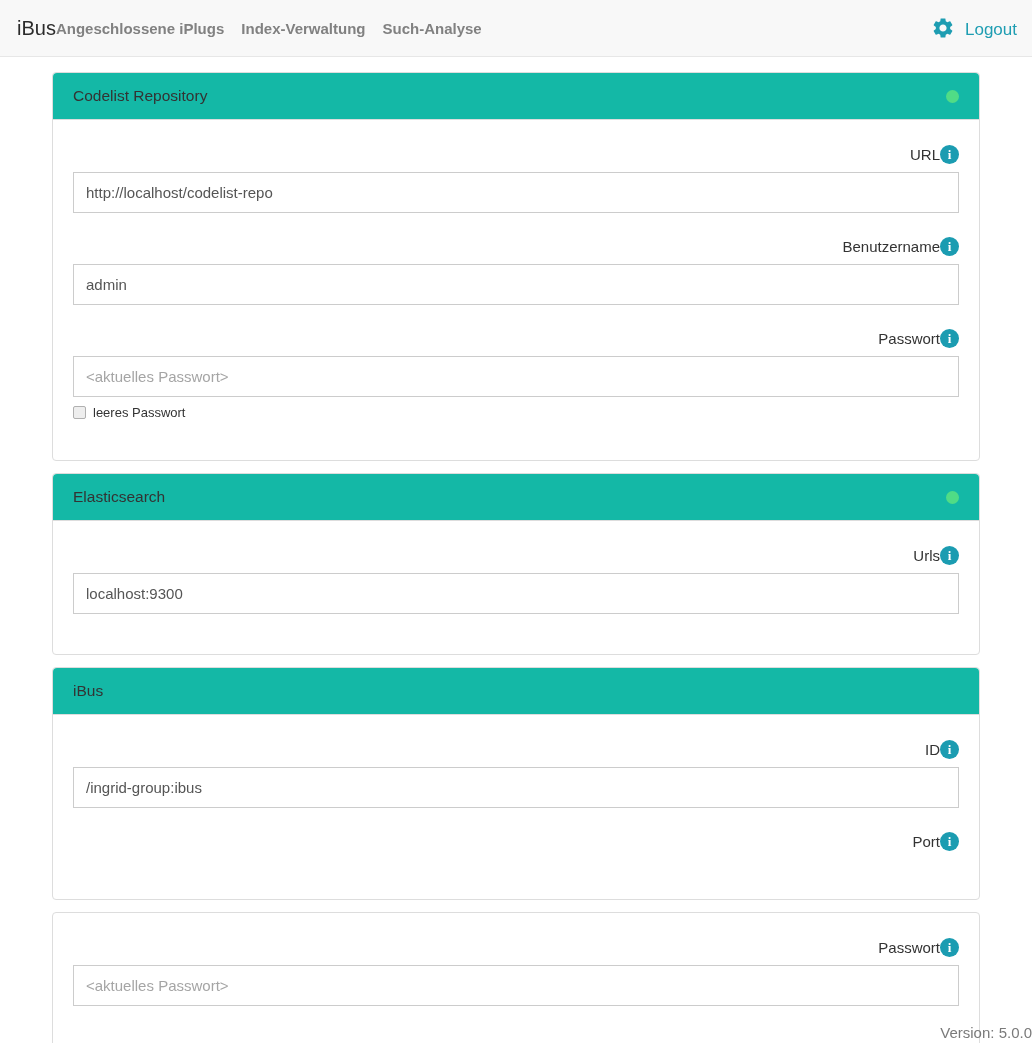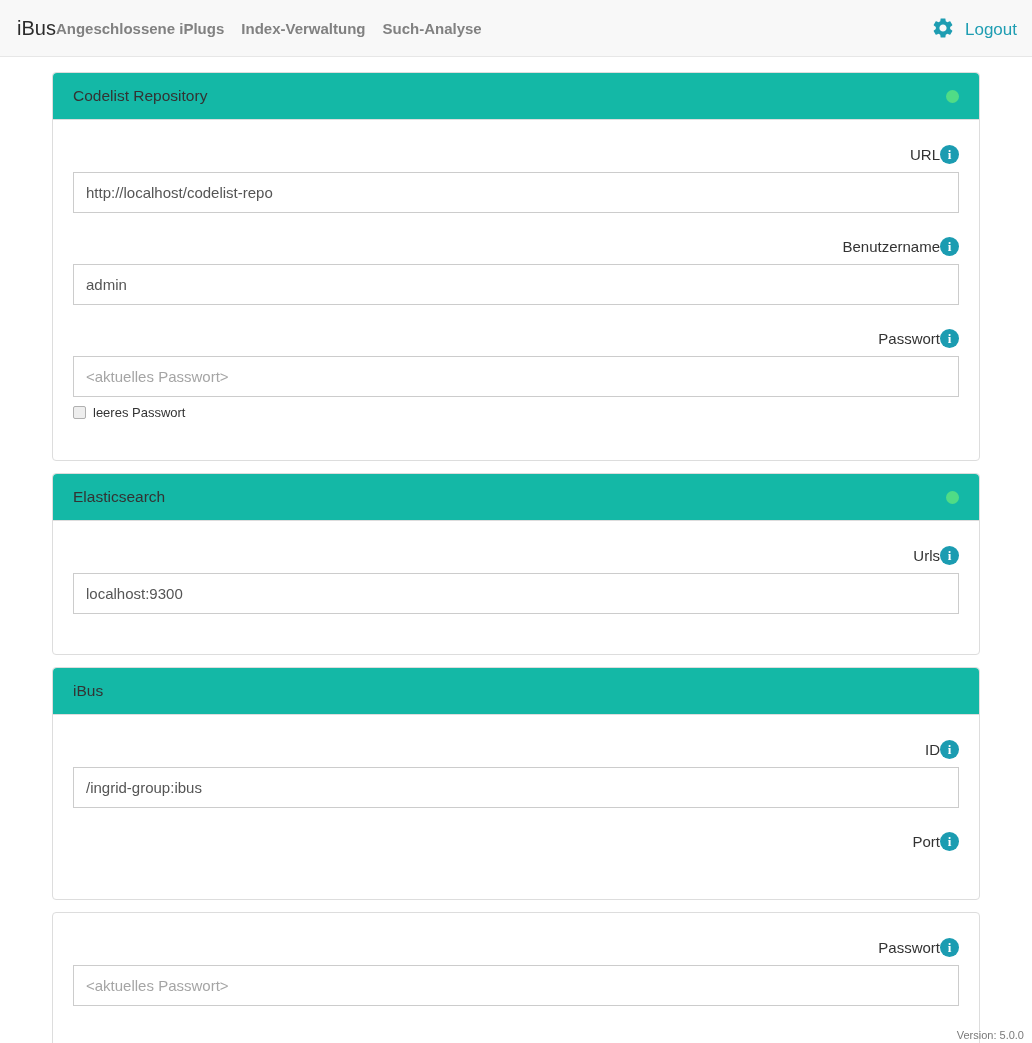--- a/index.html
+++ b/index.html
@@ -148,23 +148,23 @@
   }
   .checkbox-label {
     font-size: 13px;
     color: #333;
     cursor: pointer;
   }
 
   
   .version {
     position: fixed;
-    right: 8px;
+    right: 0;
     bottom: 2px;
-    font-size: 11px;
+    font-size: 15px;
     color: #7a7a7a;
     background: transparent;
   }
 </style>
 </head>
 <body>
 
 <div class="navbar">
   <a class="brand">iBus</a>
   <div class="nav-links">

